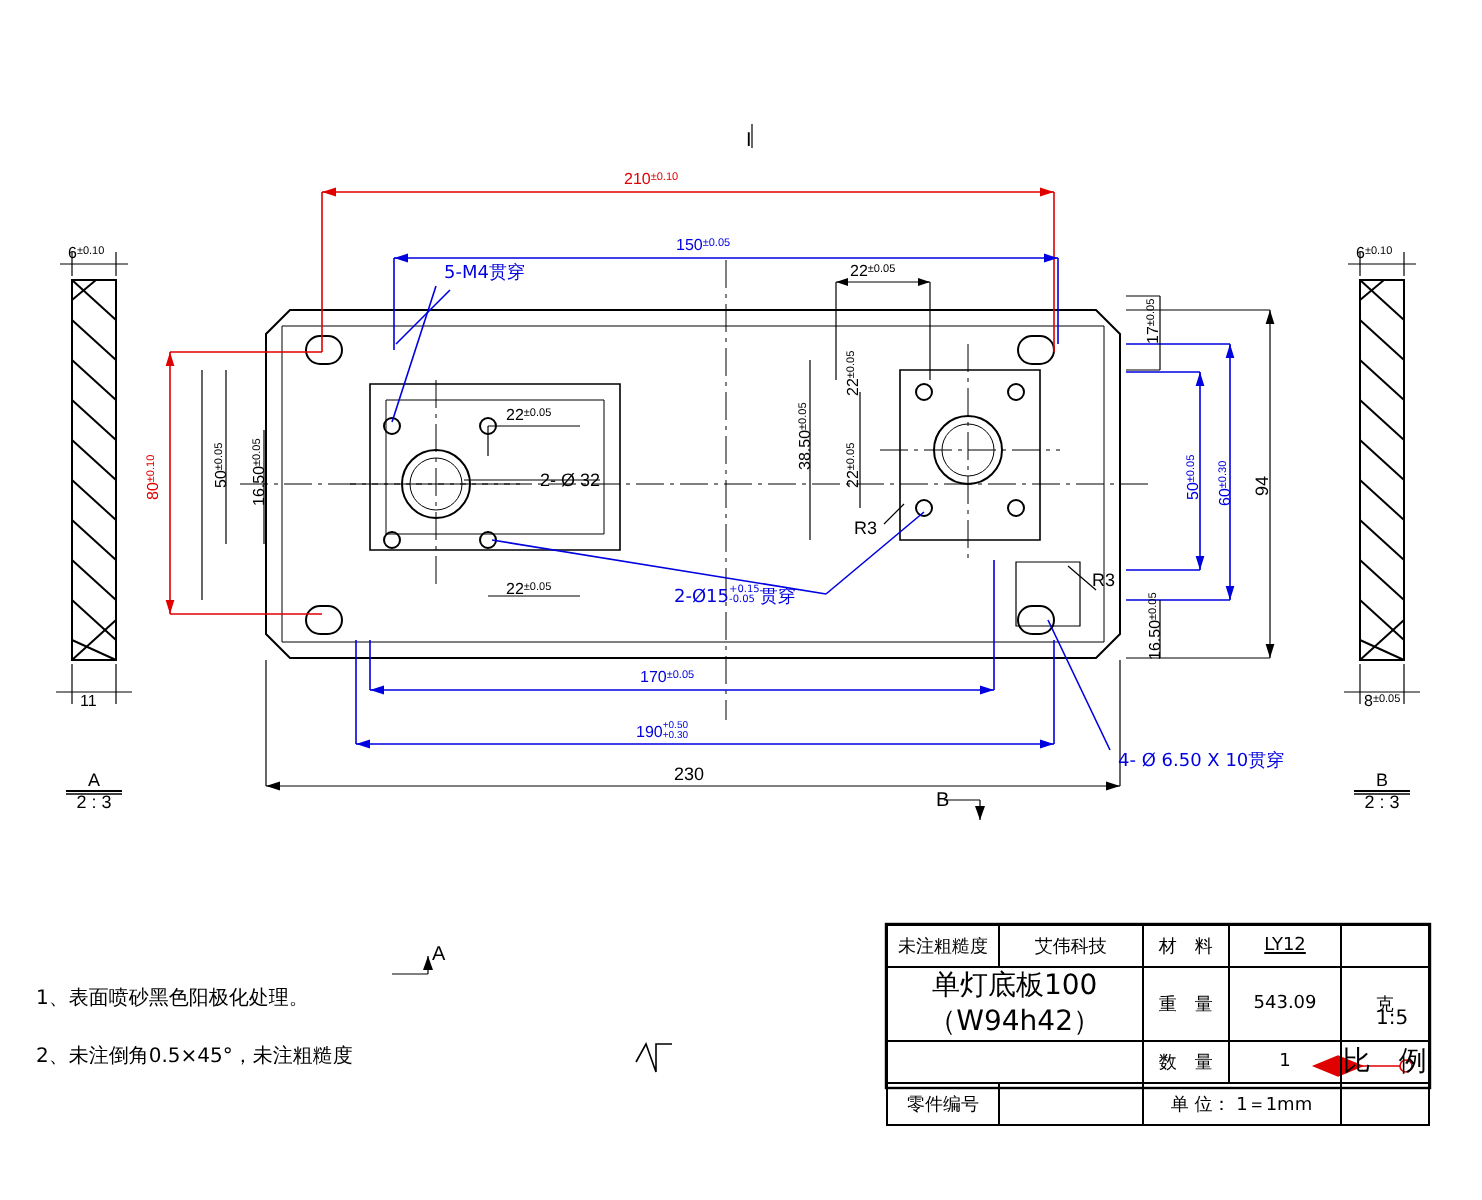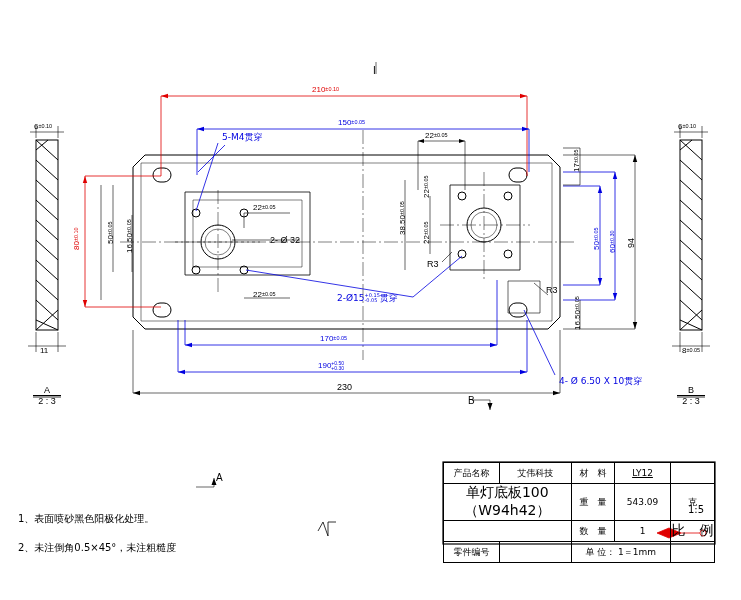--- a/index.html
+++ b/index.html
@@ -11,21 +11,21 @@
   .blue{color:#0000e0;}
   .blk{color:#000000;}
   .cn{font-family:"DejaVu Sans",sans-serif;}
   .sub{font-size:5.5px;line-height:5.5px;display:inline-block;vertical-align:middle;}
   .stack{display:inline-block;vertical-align:middle;font-size:5px;line-height:5.3px;text-align:left;}
   .frac{position:absolute;text-align:center;font-size:9px;line-height:10px;}
   .frac .num{border-bottom:1px solid #000;padding:0 2px;}
   table.tb{position:absolute;border-collapse:collapse;}
   table.tb td{border:1px solid #000;font-size:9px;padding:0;text-align:center;
               font-family:"DejaVu Sans",sans-serif;height:20px;}
-  .note{position:absolute;font-size:10px;font-family:"DejaVu Sans",sans-serif;margin-top:20px;}
+  .note{position:absolute;font-size:10px;font-family:"DejaVu Sans",sans-serif;}
   svg{position:absolute;left:0;top:0;}
 </style>
 </head>
 <body>
 
 <div id="sheet">
 
 <svg width="741" height="600">
   <g stroke="#000" fill="none" stroke-width="1">
 
@@ -287,21 +287,21 @@
   <div class="num">B</div>
   <div>2 : 3</div>
 </div>
 
 <div class="note" style="left:18px;top:492px;"><span>1、表面喷砂黑色阳极化处理。</span></div>
 <div class="note" style="left:18px;top:521px;"><span>2、未注倒角0.5×45°，未注粗糙度</span></div>
 
 <table class="tb" style="left:443px;top:462px;width:272px;">
   <tbody>
         <tr>
-    <td style="width:56px;">产品名称</td>
+    <td style="width:56px;">未注粗糙度</td>
     <td style="width:72px;">艾伟科技</td>
     <td style="width:44px;">材　料</td>
     <td style="width:56px;text-decoration:underline;">LY12</td>
     <td style="width:44px;"></td>
   </tr>
   <tr>
     <td colspan="2" style="font-size:14px;">单灯底板100（W94h42）</td>
     <td>重　量</td>
     <td>543.09</td>
     <td>克</td>

